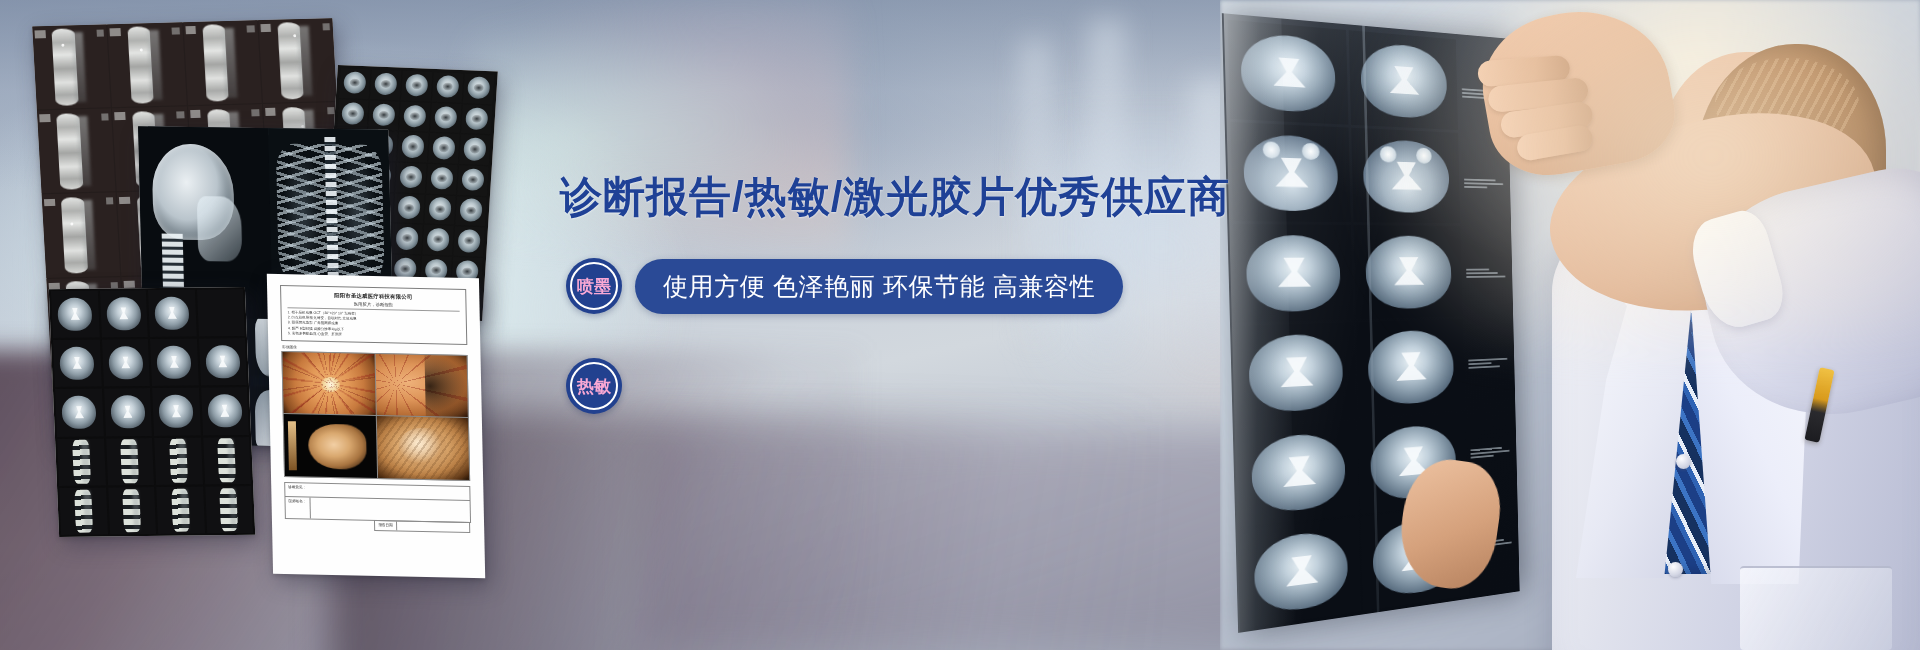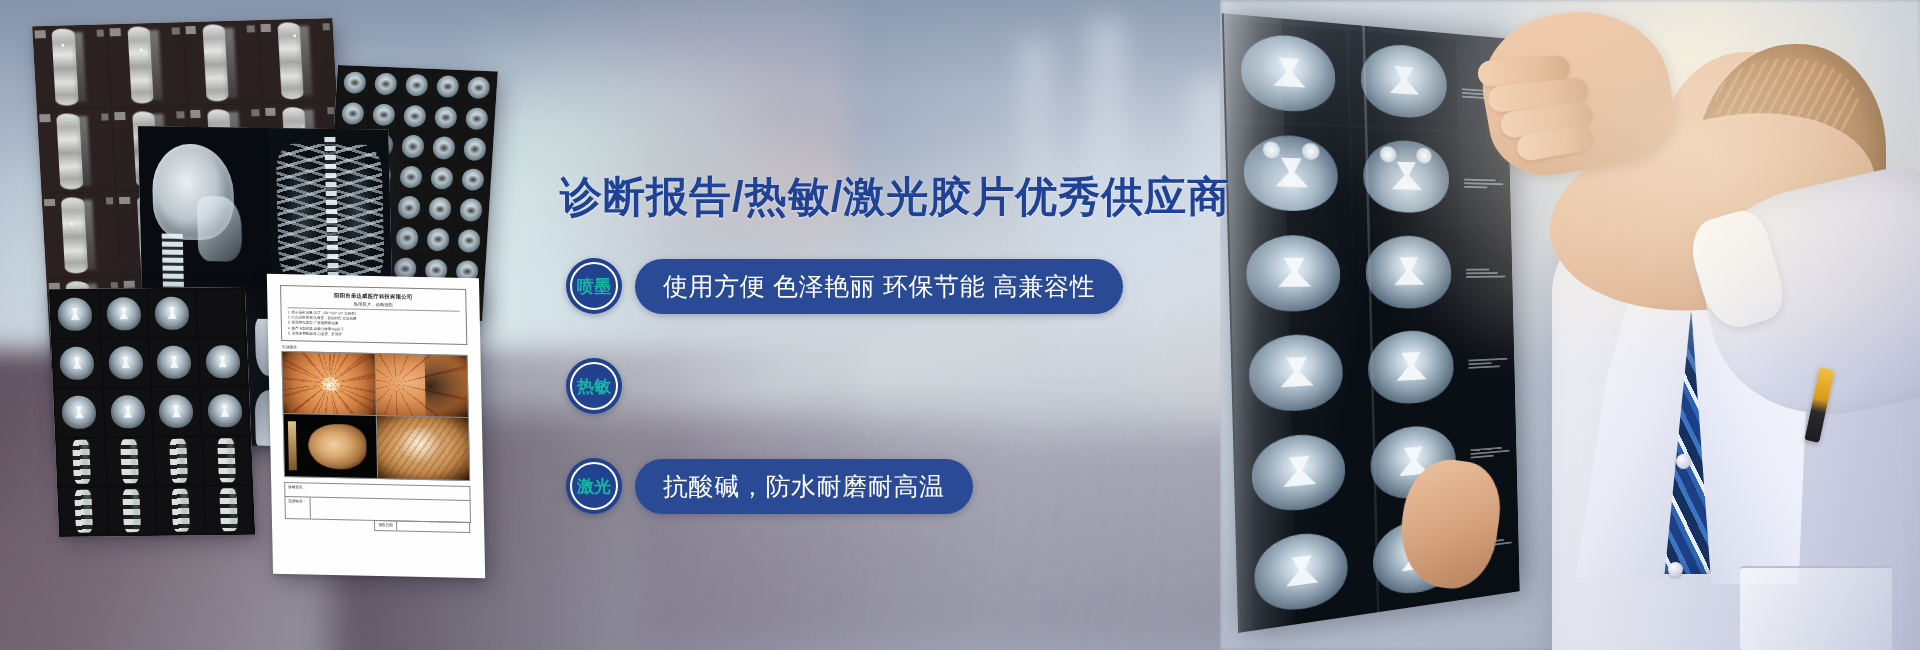--- a/index.html
+++ b/index.html
@@ -516,21 +516,21 @@
     display:flex; align-items:center; justify-content:center;
     box-shadow:0 2px 6px rgba(20,34,80,.30);
     position:relative;
   }
   .badge::before {
     content:""; position:absolute; inset:4px; border-radius:50%;
     border:2px solid #ffffff;
   }
   .badge span {
     position:relative; z-index:2;
-    font-size:17px; font-weight:bold; color:#14b8a6; letter-spacing:0;
+    font-size:17px; font-weight:bold; color:#f9a8d4; letter-spacing:0;
     line-height:1;
   }
   .pill {
     margin-left:13px; height:55px; border-radius:28px;
     background:#2a4a96;
     display:flex; align-items:center;
     padding:0 28px;
     box-shadow:0 2px 7px rgba(20,34,80,.26);
   }
   .pill span {
@@ -896,23 +896,15 @@
         <span>使用方便 色泽艳丽 环保节能 高兼容性</span>
       </div>
     </div>
 
     <div class="feature f2">
       <div class="badge">
         <span>热敏</span>
       </div>
     </div>
 
-    <div class="feature f3">
-      <div class="badge">
-        <span>激光</span>
-      </div>
-      <div class="pill">
-        <span>抗酸碱，防水耐磨耐高温</span>
-      </div>
-    </div>
   </div>
 
 </div>
 
 </body></html>

